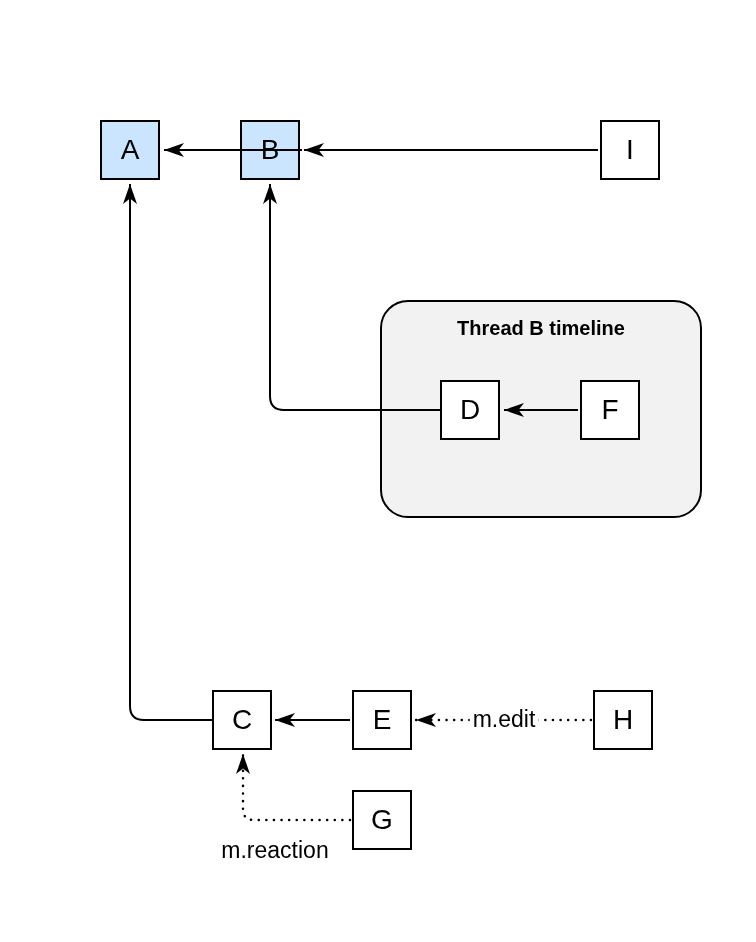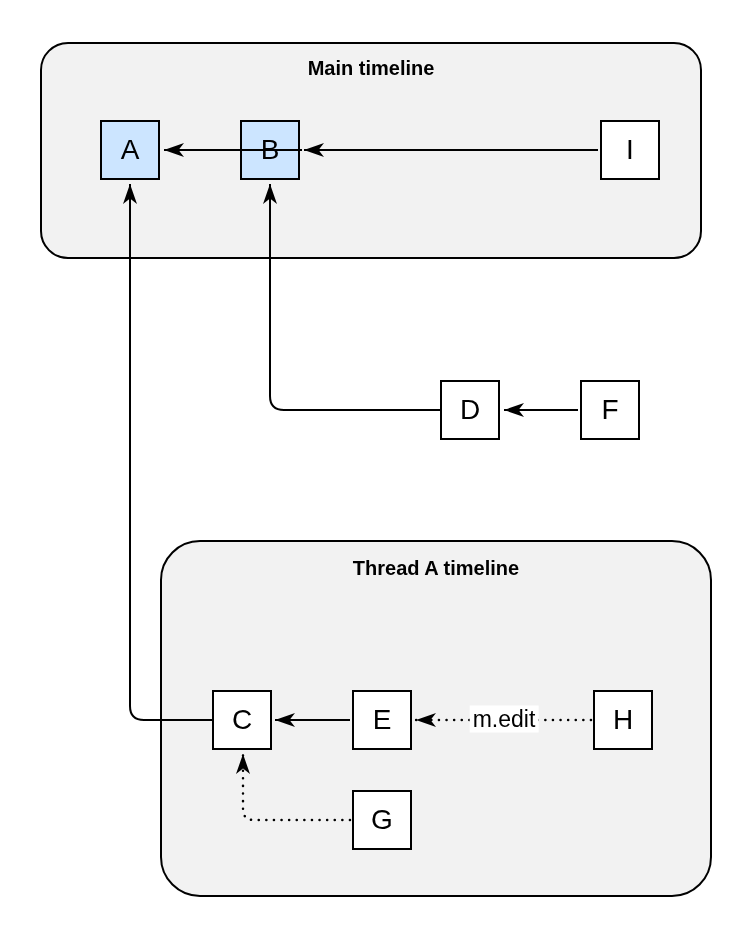--- a/index.html
+++ b/index.html
@@ -85,28 +85,25 @@
     z-index: 4;
   }
   #lbl-medit     { left: 504px; top: 719px; text-align: right; }
   #lbl-mreaction { left: 275px; top: 850px; }
 </style>
 </head>
 <body>
 
 <div class="canvas">
 
-  <div class="container-box" id="c-main">
-    <div class="container-title">Main timeline</div>
+
+  <div class="container-box" id="c-threadb">
+    <div class="container-title">Thread B timeline</div>
   </div>
 
-
-  <div class="container-box" id="c-threada">
-    <div class="container-title">Thread A timeline</div>
-  </div>
 
   <div class="node node--blue" id="n-a">
     <span>A</span>
   </div>
   <div class="node node--blue" id="n-b">
     <span>B</span>
   </div>
   <div class="node node--white" id="n-i">
     <span>I</span>
   </div>
@@ -139,14 +136,15 @@
     <path class="edge-solid" marker-end="url(#arrow)" d="M598,150 H304"></path>
     <path class="edge-solid" marker-end="url(#arrow)" d="M440,410 L284,410 Q270,410 270,396 L270,184"></path>
     <path class="edge-solid" marker-end="url(#arrow)" d="M578,410 H504"></path>
     <path class="edge-solid" marker-end="url(#arrow)" d="M212,720 L144,720 Q130,720 130,706 L130,184"></path>
     <path class="edge-solid" marker-end="url(#arrow)" d="M350,720 H275"></path>
     <path class="edge-dotted" marker-end="url(#arrow)" d="M591,720 H416"></path>
     <path class="edge-dotted" marker-end="url(#arrow)" d="M350,820 L254,820 Q243,820 243,809 L243,754"></path>
   </svg>
 
   <div class="edge-label" id="lbl-medit">m.edit</div>
+  <div class="edge-label" id="lbl-mreaction">m.reaction</div>
 
 </div>
 
 </body></html>

